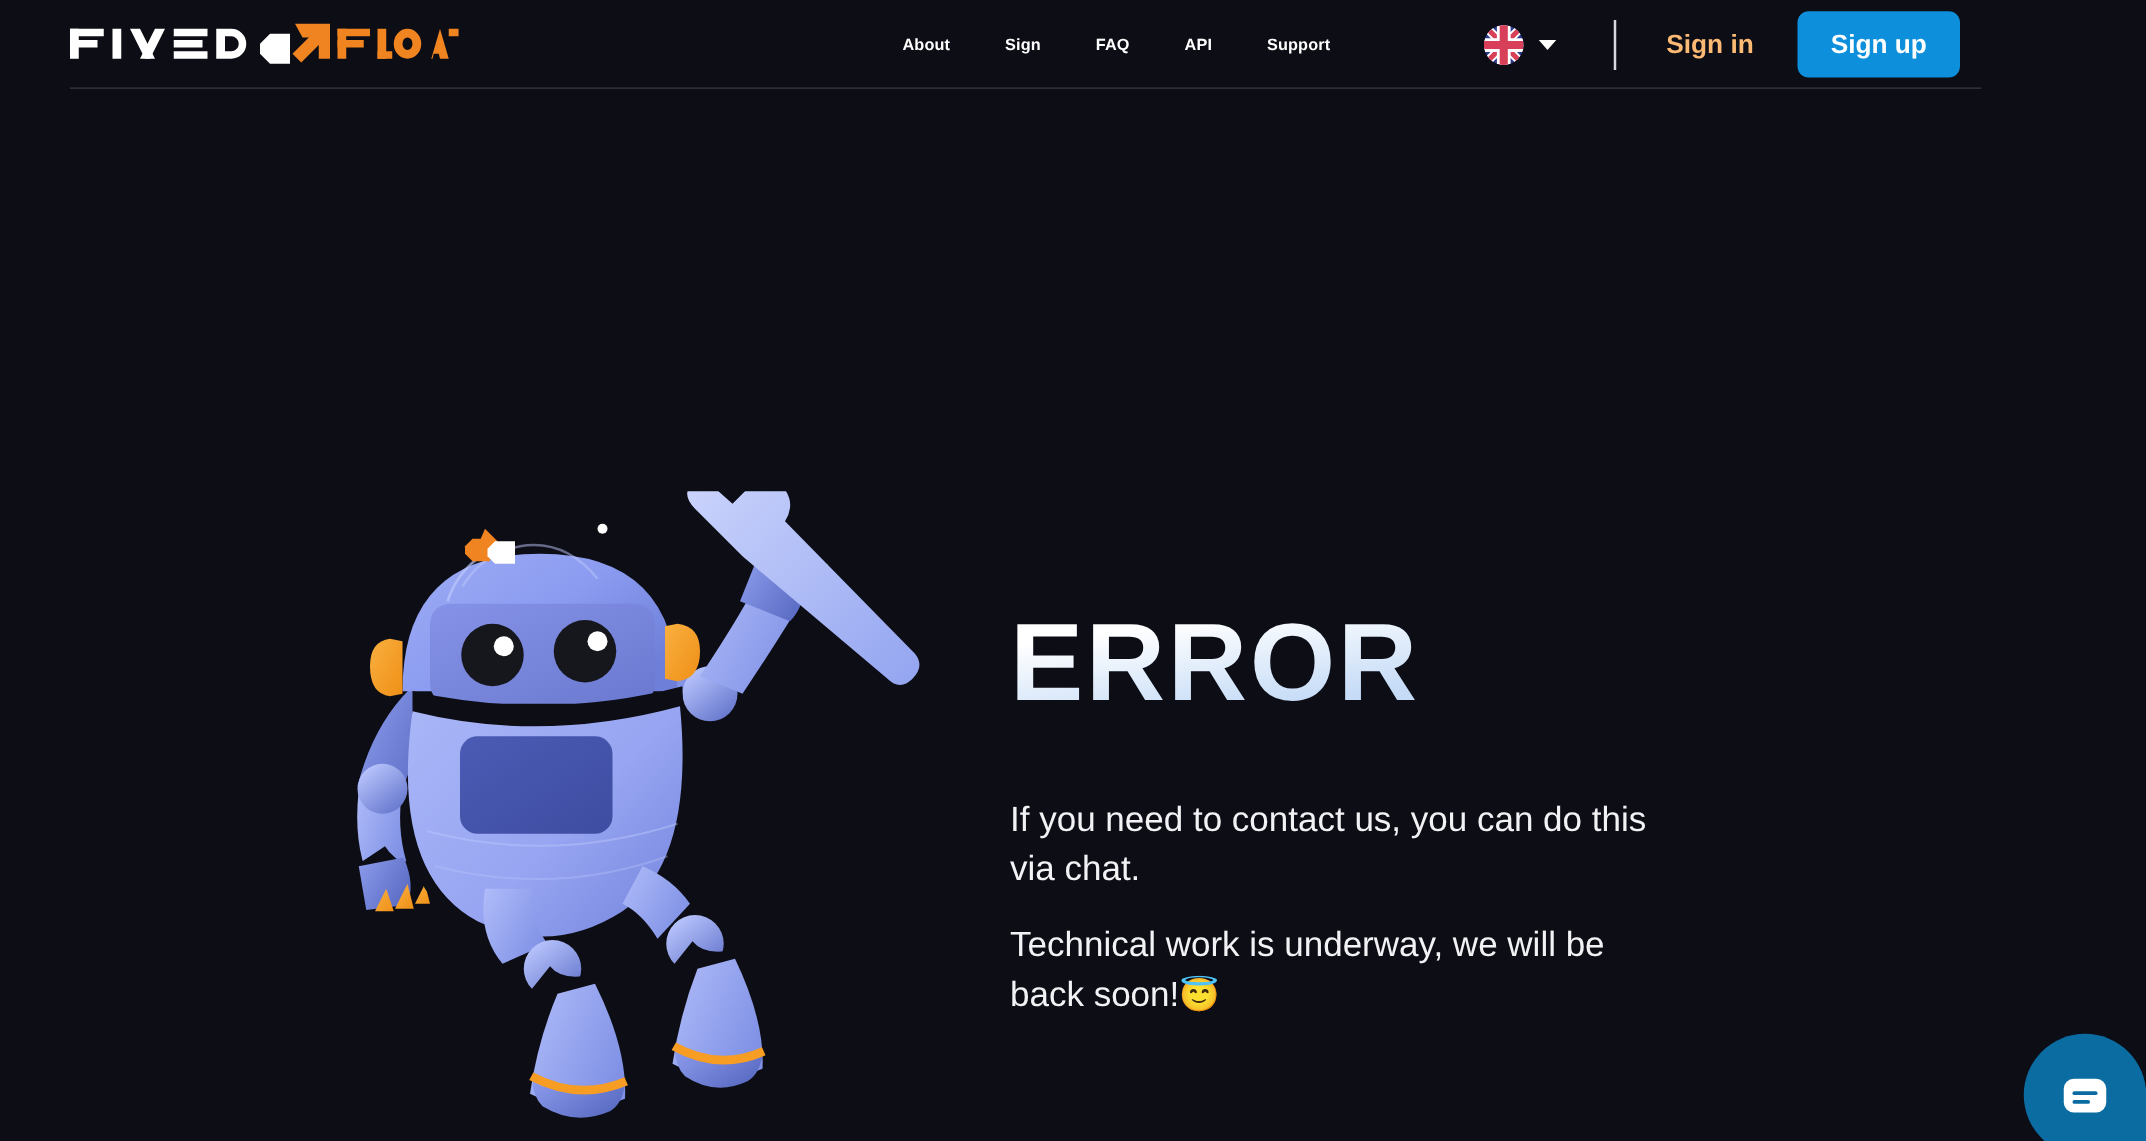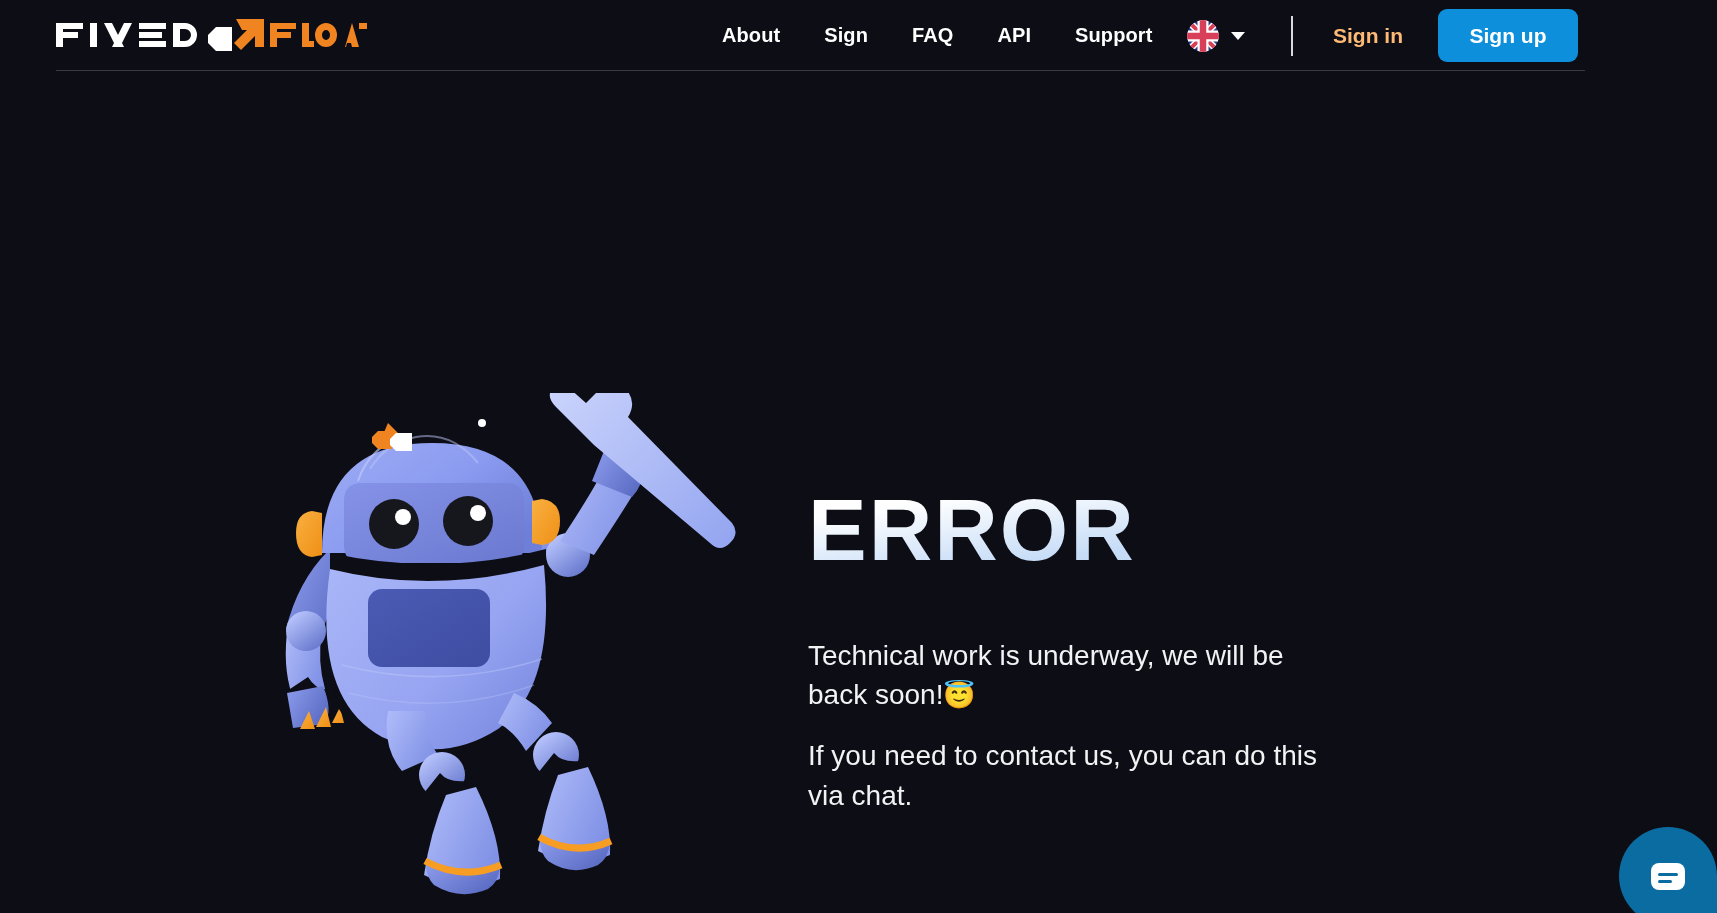--- a/index.html
+++ b/index.html
@@ -53,21 +53,21 @@
     position: absolute;
     left: 700px;
     top: 0;
     height: 71px;
     display: flex;
     align-items: center;
     gap: 0;
   }
   .nav-link {
     color: #ffffff;
-    font-size: 20px;
+    font-size: 13px;
     font-weight: bold;
     letter-spacing: 0.1px;
     text-decoration: none;
     padding: 0 22px;
     cursor: pointer;
     white-space: nowrap;
   }
 
   
   #lang-select {
@@ -114,21 +114,21 @@
     font-weight: bold;
     text-decoration: none;
     cursor: pointer;
     white-space: nowrap;
   }
 
   #signup-button {
     position: absolute;
     left: 1438px;
     top: 9px;
-    width: 140px;
+    width: 130px;
     height: 53px;
     border-radius: 9px;
     background: #0d8fdb;
     border: none;
     color: #ffffff;
     font-family: "Liberation Sans", sans-serif;
     font-size: 21px;
     font-weight: bold;
     cursor: pointer;
     display: flex;
@@ -418,24 +418,24 @@
     <path d="M268 380 q14 16 36 14 l6 -26 q-18 2 -26 -8 z" fill="#0d0d16"></path>
     <path d="M288 382 l30 -8 q24 50 22 88 q-36 16 -72 -4 q6 -40 20 -76 z" fill="url(#gLimb)"></path>
     <path d="M270 446 q34 18 70 4 q-2 16 -12 22 q-26 12 -50 -4 q-8 -8 -8 -22 z" fill="url(#gLimbDark)"></path>
     <path d="M269 444 q36 20 72 4" stroke="#f79d23" stroke-width="7" fill="none"></path>
 
     <circle cx="212" cy="30" r="4" fill="#ffffff"></circle>
   </svg>
 
   <div id="error-block">
     <h1 id="page-title">ERROR</h1>
+    <p class="error-paragraph">If you need to contact us, you can do this via chat.</p>
     <p class="error-paragraph">
       <span>Technical work is underway, we will be back soon!</span><span class="emoji">😇</span>
     </p>
-    <p class="error-paragraph">If you need to contact us, you can do this via chat.</p>
   </div>
 
   <div id="chat-widget">
     <span id="chat-icon"></span>
 
   </div>
 
 </div>
 
 </body></html>

